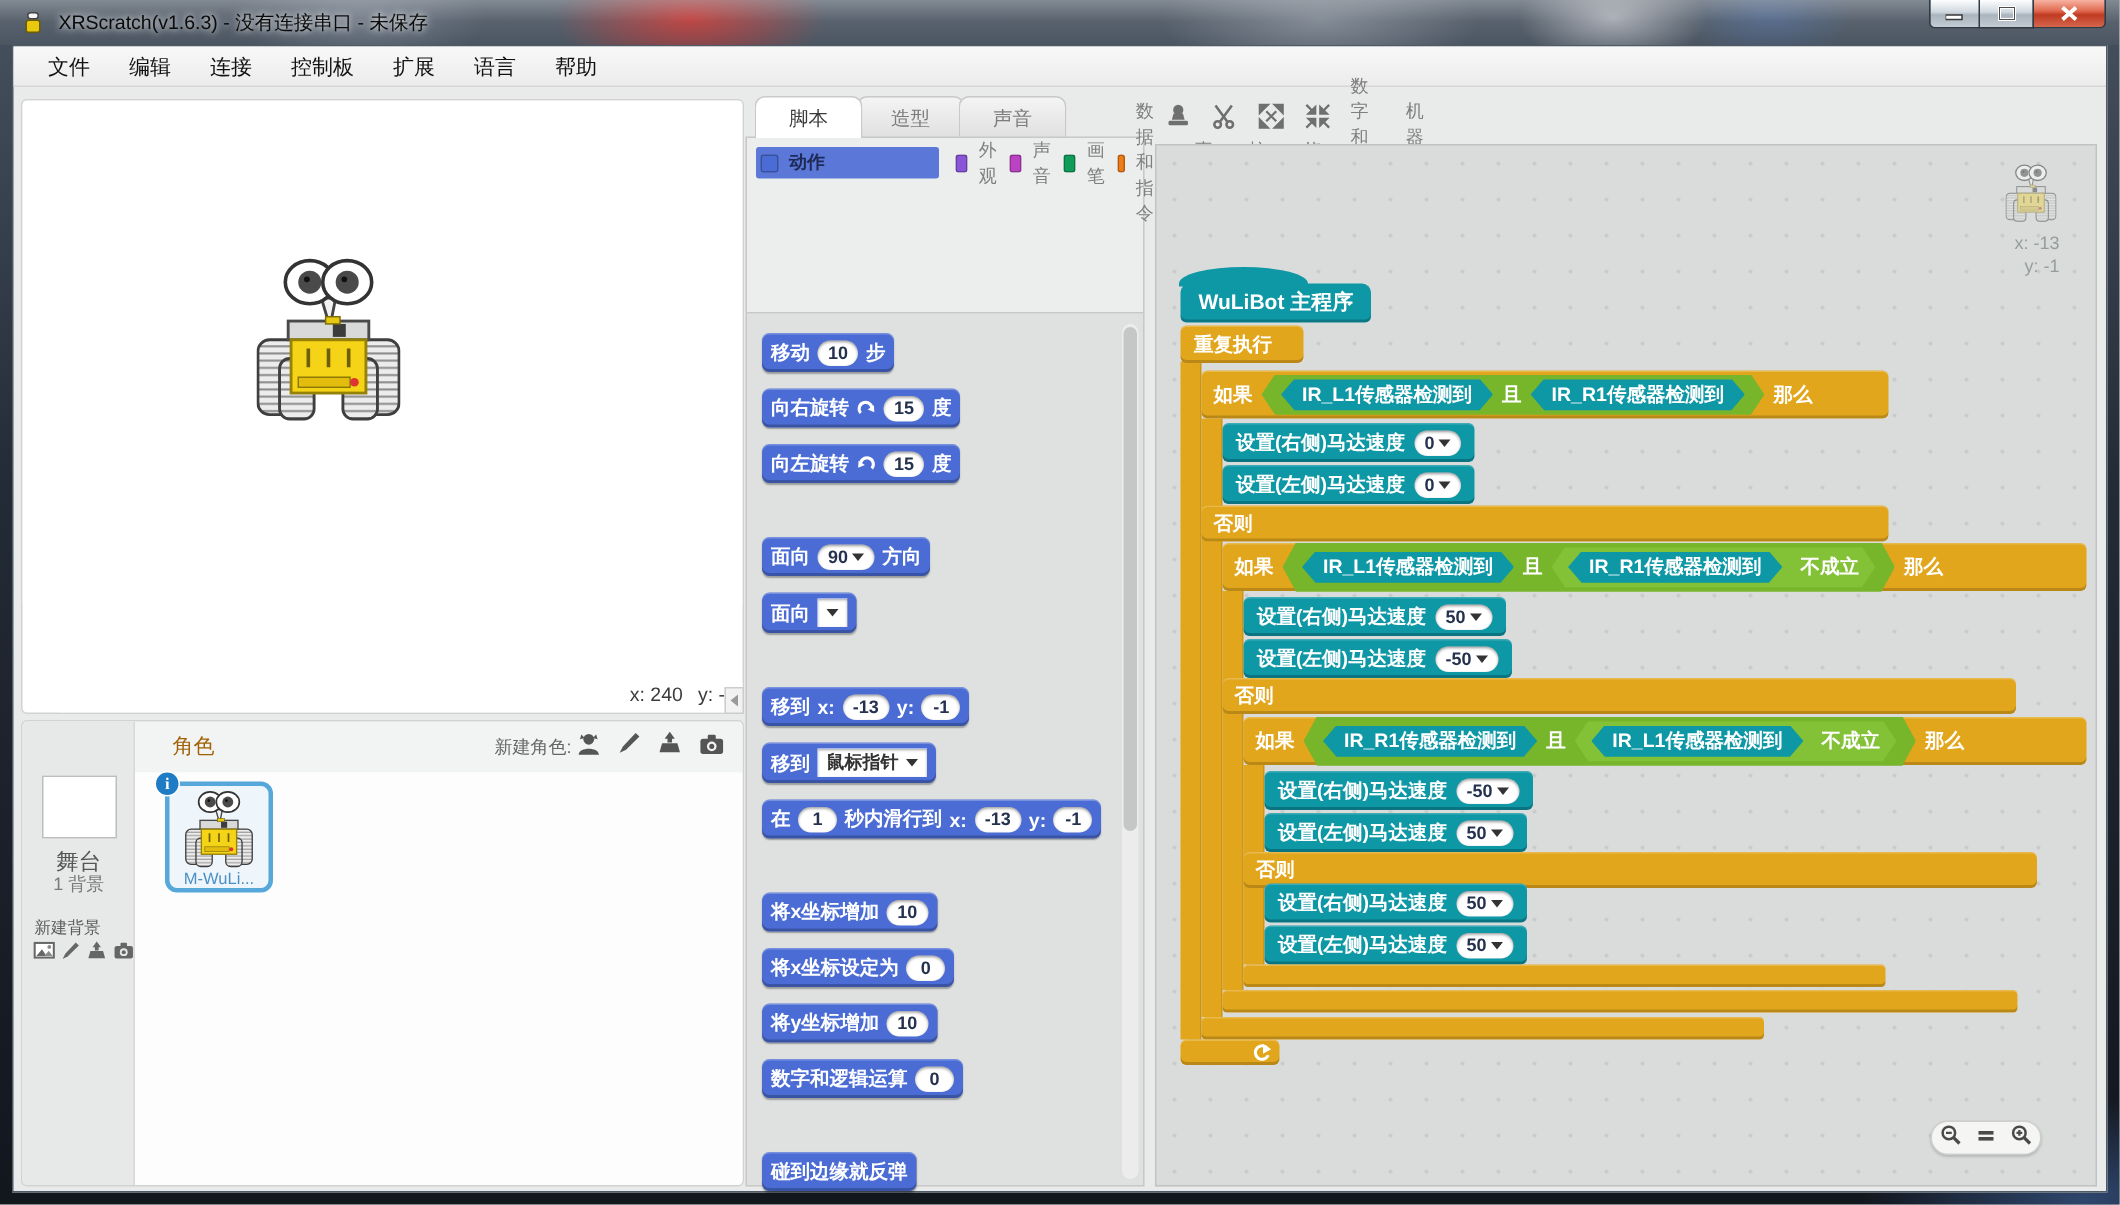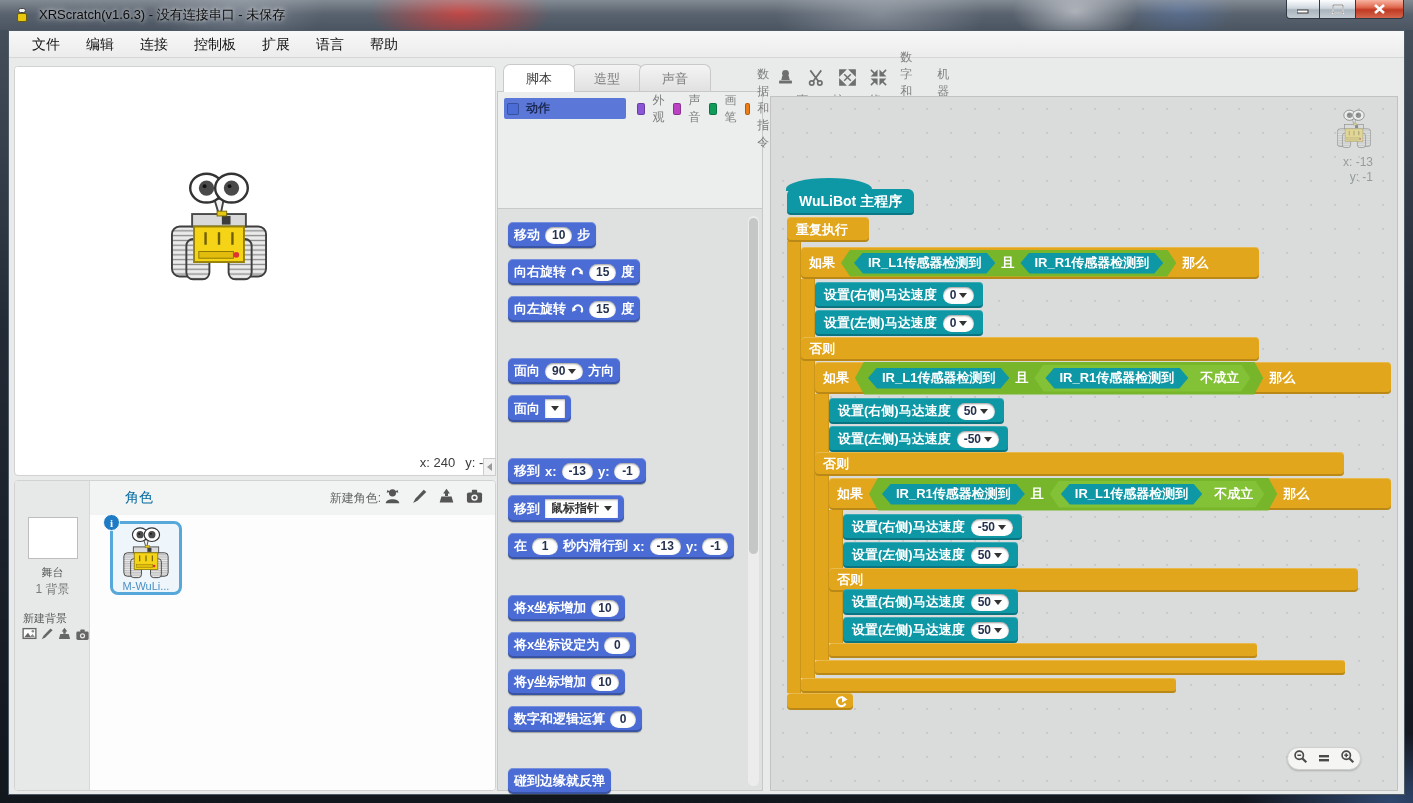--- a/index.html
+++ b/index.html
@@ -48,26 +48,26 @@
   .flag-btn,.stop-btn { margin-right:10px; }
   .stage-body { position:relative; height:336px; background:#fff; }
   .stage-sprite { position:absolute; left:156px; top:104px; }
   .stage-readout { position:absolute; left:0; bottom:0; width:100%; height:20px; display:flex; justify-content:flex-end; gap:10px; padding-right:14px; font-size:13px; color:#3c3c3c; font-weight:normal; background:#fff;margin-left:24px; }
   .collapse-arrow { position:absolute; left:483px; top:458px; width:13px; height:18px; background:#f2f2f2; border:1px solid #ccc; display:flex; align-items:center; justify-content:center; z-index:5; }
   .collapse-arrow i { width:0; height:0; border-top:4px solid transparent; border-bottom:4px solid transparent; border-right:5px solid #9a9a9a; }
   
   .sprite-panel { left:14px; top:480px; width:482px; height:311px; border-radius:4px; background:#fbfbfb; overflow:hidden; }
   .sprite-leftcol { position:absolute; left:0; top:0; width:75px; height:100%; background:#e7e9e9; border-right:1px solid #d8d8d8; }
   .stage-thumb { position:absolute; left:13px; top:36px; width:50px; height:42px; background:#fff; border:1px solid #bdbdbd; }
-  .stage-label { position:absolute; left:0; top:84px; width:75px; text-align:center; font-size:11px; color:#565656; }
+  .stage-label { position:absolute; left:0; top:84px; width:75px; text-align:center; font-size:15px; color:#565656; }
   .backdrop-count { position:absolute; left:0; top:100px; width:75px; text-align:center; font-size:12px; color:#7a7a7a; }
   .new-backdrop-label { position:absolute; left:8px; top:130px; font-size:11px; color:#5c5c5c; }
   .new-backdrop-icons { position:absolute; left:7px; top:145px; display:flex; gap:3px; align-items:center; }
   .sprite-header { position:absolute; left:75px; top:0; width:406px; height:34px; background:#f2f3f3; display:flex; align-items:center; }
-  .sprite-header-title { font-size:14px; color:#0369a1; margin-left:35px; flex:1; }
+  .sprite-header-title { font-size:14px; color:#a16207; margin-left:25px; flex:1; }
   .new-sprite-label { font-size:12px; color:#666; margin-right:2px; }
   .new-sprite-icons { display:flex; gap:9px; align-items:center; margin-right:12px; }
   .sprite-list { position:absolute; left:75px; top:34px; width:406px; height:277px; background:#fdfdfd; }
   .sprite-thumb { position:absolute; left:20px; top:6px; width:72px; height:74px; background:#eef6fc; border:3px solid var(--select-blue); border-radius:8px; display:flex; flex-direction:column; align-items:center; }
   .sprite-thumb-name { font-size:11px; color:#4a8fc4; margin-top:1px; }
   .info-badge { position:absolute; left:-10px; top:-10px; width:17px; height:17px; border-radius:50%; background:#1e7bc4; color:#fff; font-size:11px; font-weight:bold; font-family:"Liberation Serif",serif; display:flex; align-items:center; justify-content:center; border:1px solid #fff; }
   
   .palette-panel { position:absolute; left:497px; top:62px; width:266px; height:729px; }
   .tabs { position:absolute; left:6px; top:2px; display:flex; }
   .tab { height:28px; padding:0 22px; display:flex; align-items:center; font-size:13px; border:1px solid #c9c9c9; border-bottom:none; border-radius:7px 7px 0 0; margin-right:-4px; background:linear-gradient(180deg,#f4f4f4,#e0e0e0); color:#7d7d7d; }

